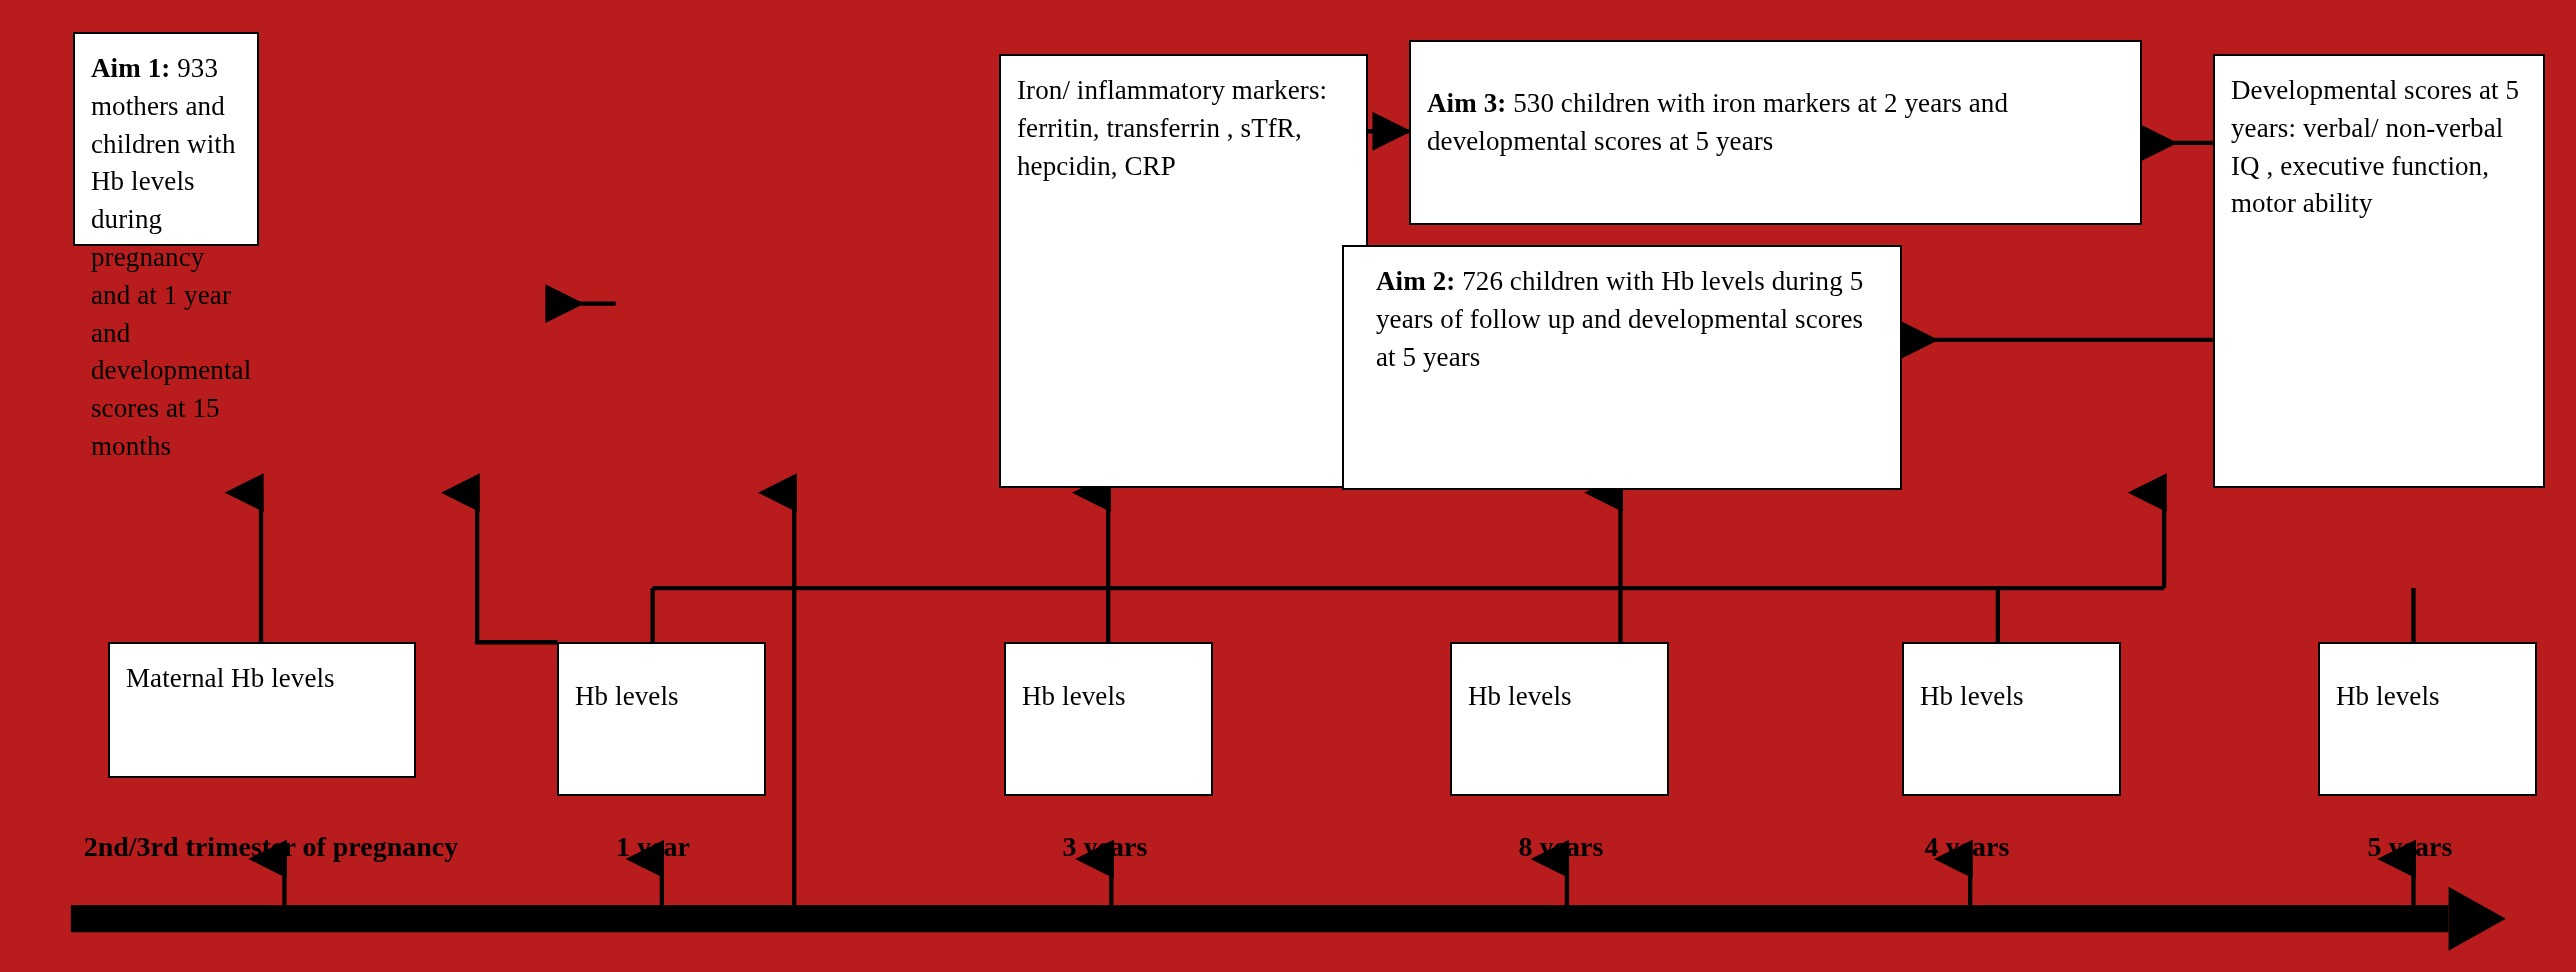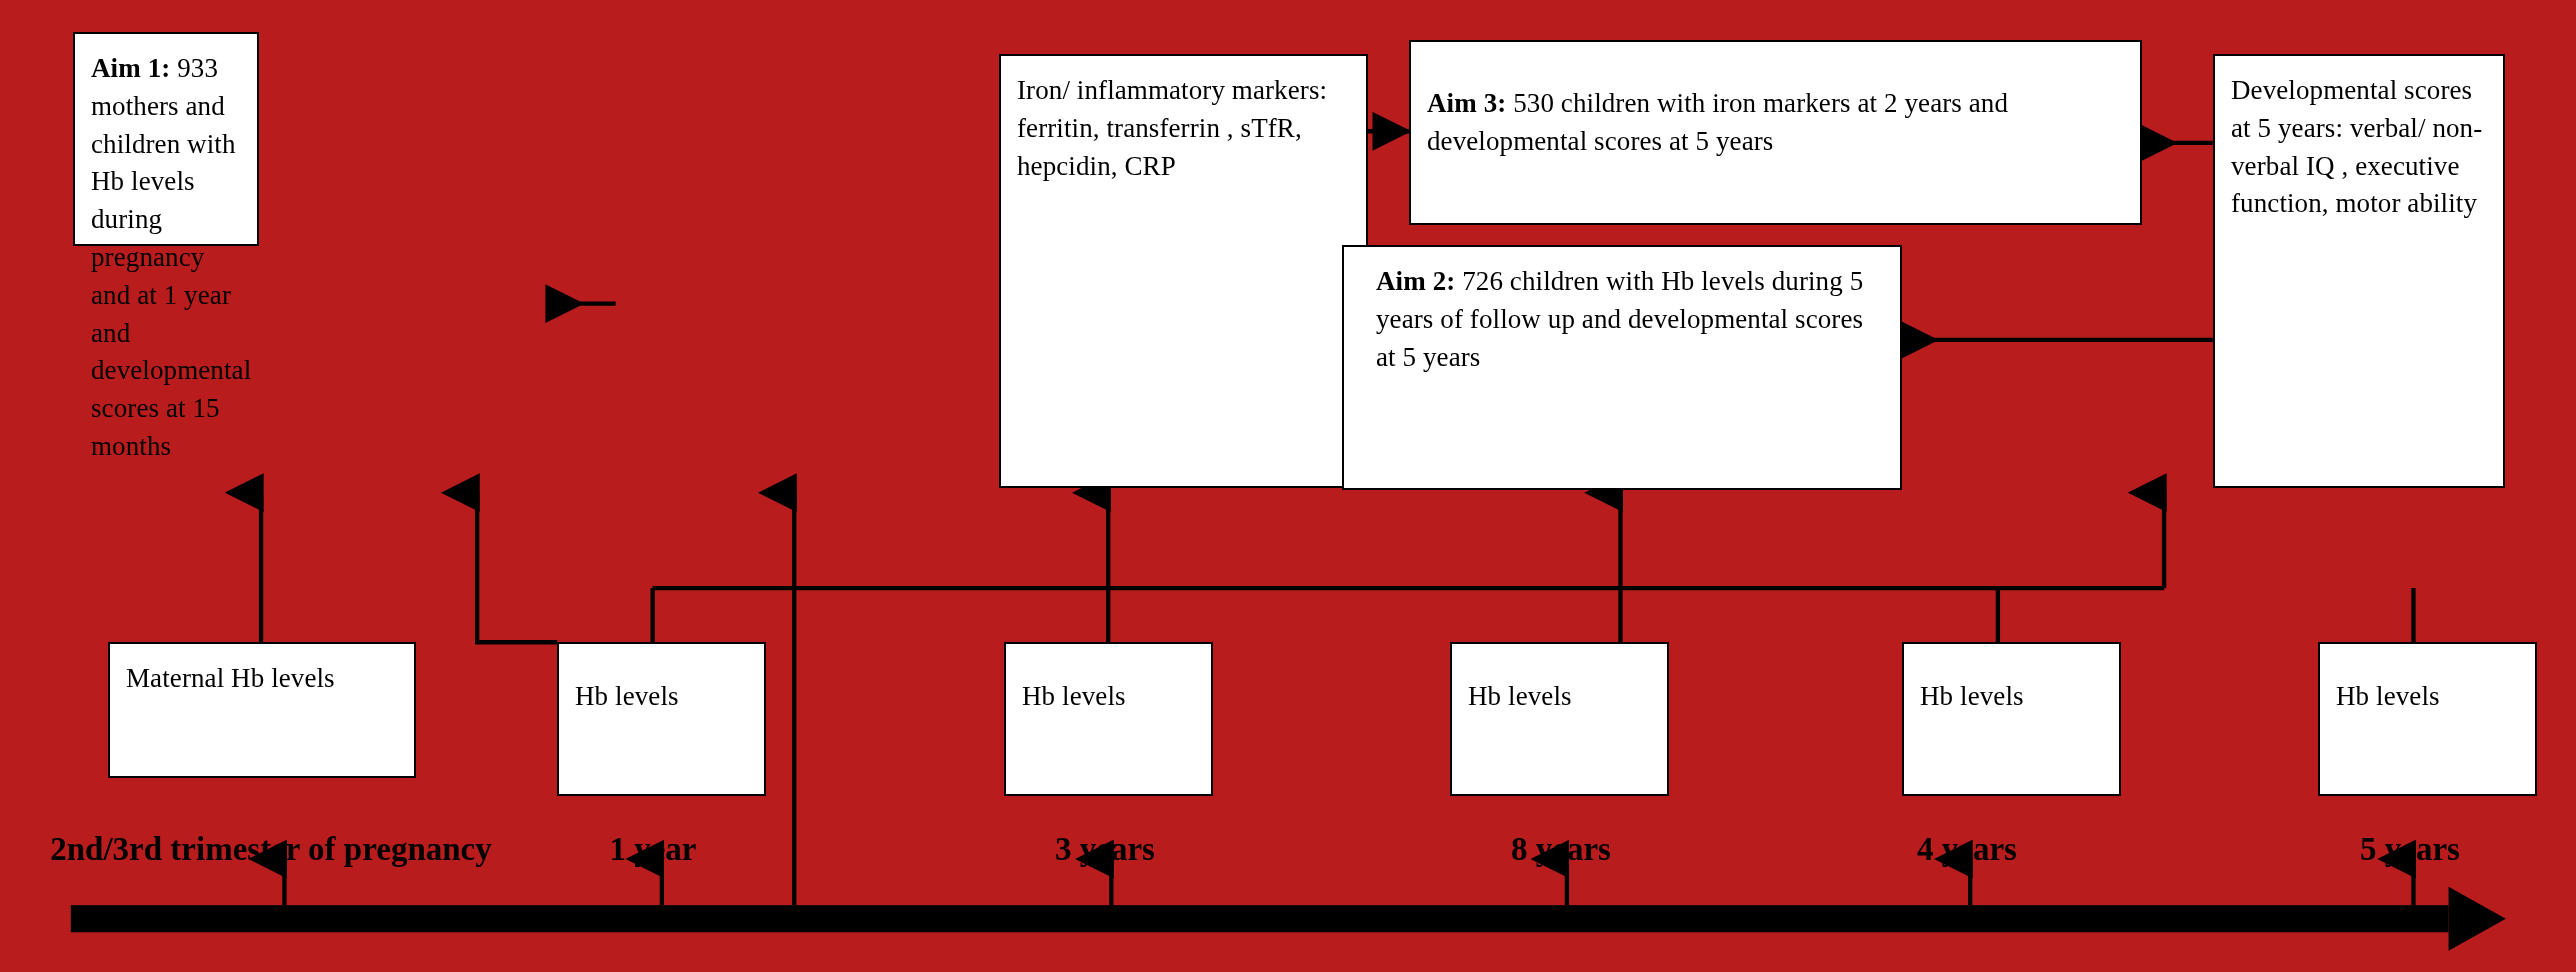--- a/index.html
+++ b/index.html
@@ -39,21 +39,21 @@
     letter-spacing: 0.1px;
   }
   .box.pad {
     padding: 16px 13.5px 11px 16px;
   }
   .aimlabel {
     font-weight: bold;
   }
   .tick-label {
     position: absolute;
-    font-size: 33px;
+    font-size: 28px;
     font-weight: bold;
     color: #000000;
     white-space: nowrap;
     text-align: center;
     transform: translateX(-50%);
   }
 </style>
 </head>
 <body>
 
@@ -126,21 +126,21 @@
   </div>
 
   <div class="box pad" style="left:1409px; top:40px; width:733px; height:185px; padding-top:43px;">
     <span class="txt"><b class="aimlabel">Aim 3:</b><span> 530 children with iron markers at 2 years and developmental scores at 5 years</span></span>
   </div>
 
   <div class="box pad" style="left:1342px; top:245px; width:560px; height:245px;padding-left:32px;">
     <span class="txt"><b class="aimlabel">Aim 2:</b><span> 726 children with Hb levels during 5 years of follow up and developmental scores at 5 years</span></span>
   </div>
 
-  <div class="box pad" style="left:2213px; top:54px; width:292px; height:434px;">
+  <div class="box pad" style="left:2213px; top:54px; width:332px; height:434px;">
     <span class="txt">Developmental scores at 5 years: verbal/ non-verbal IQ , executive function, motor ability</span>
   </div>
 
   <div class="box pad" style="left:108px; top:642px; width:308px; height:136px;">
     <span class="txt">Maternal Hb levels</span>
   </div>
 
   <div class="box pad" style="left:557px; top:642px; width:209px; height:154px; padding-top:34px;">
     <span class="txt">Hb levels</span>
   </div>

